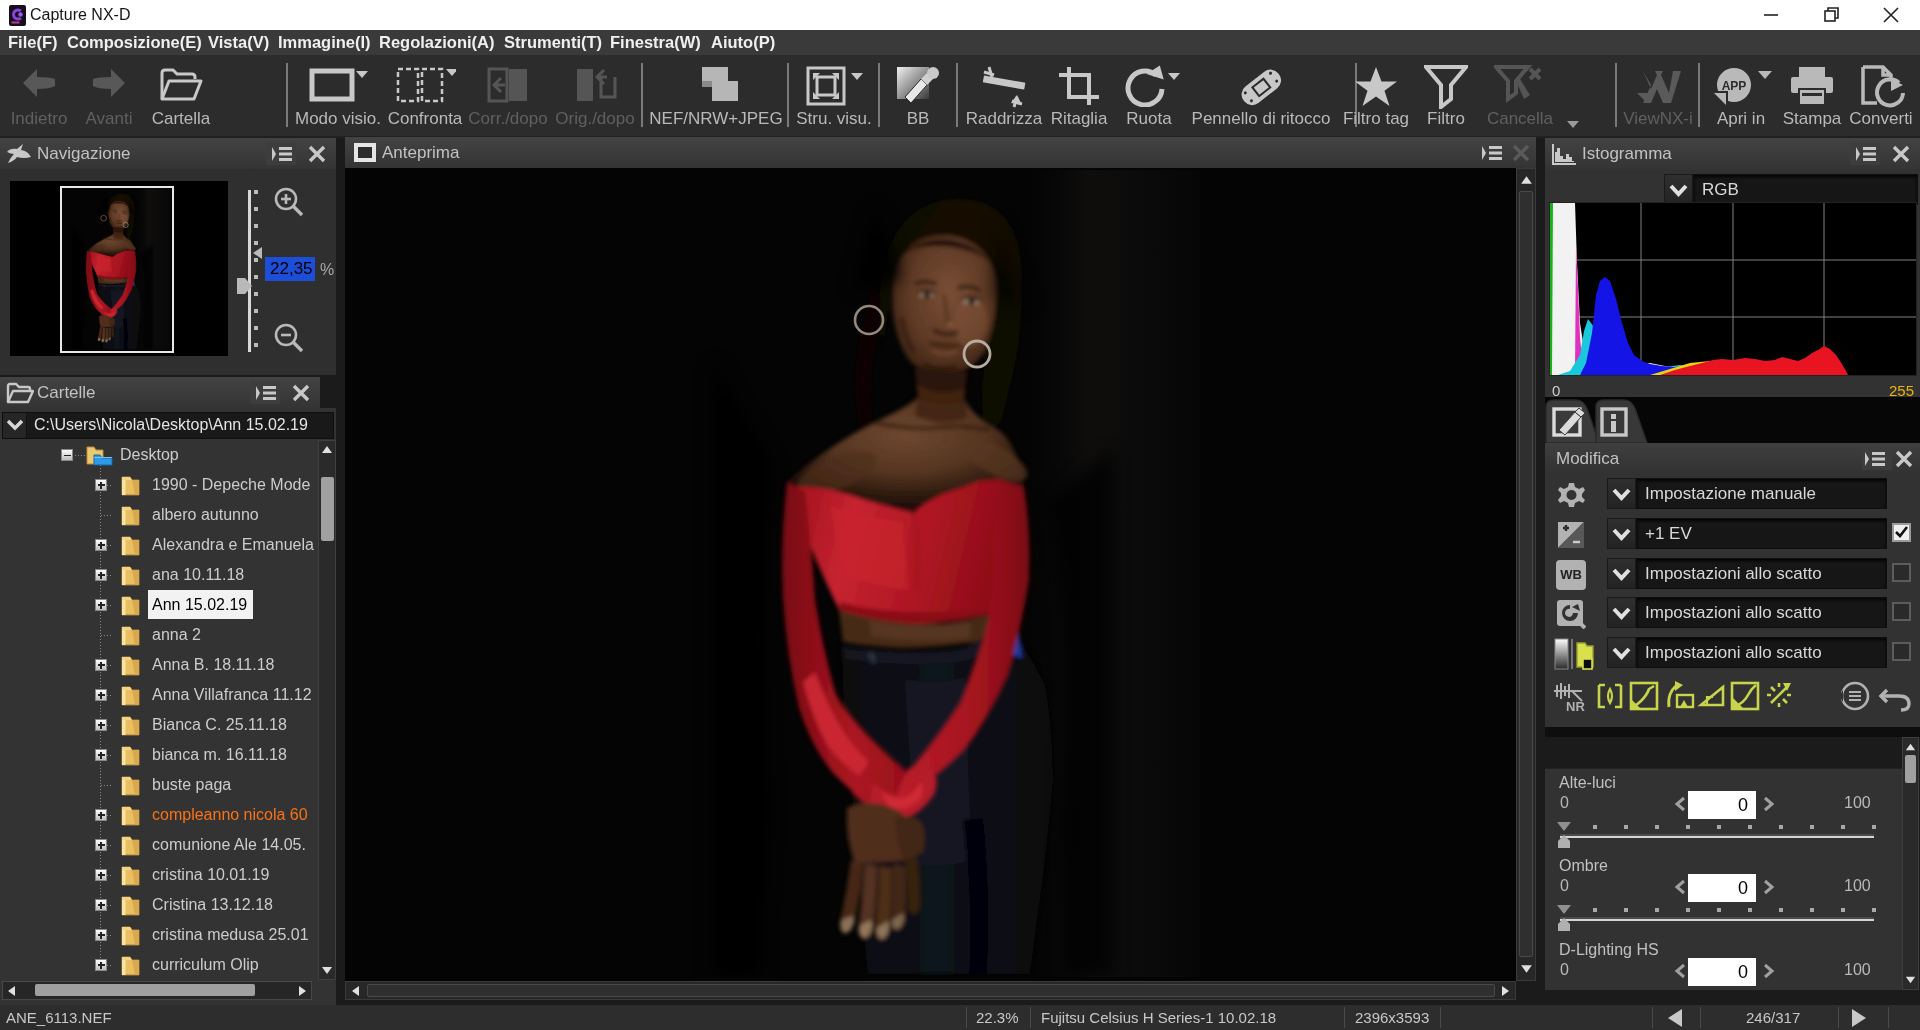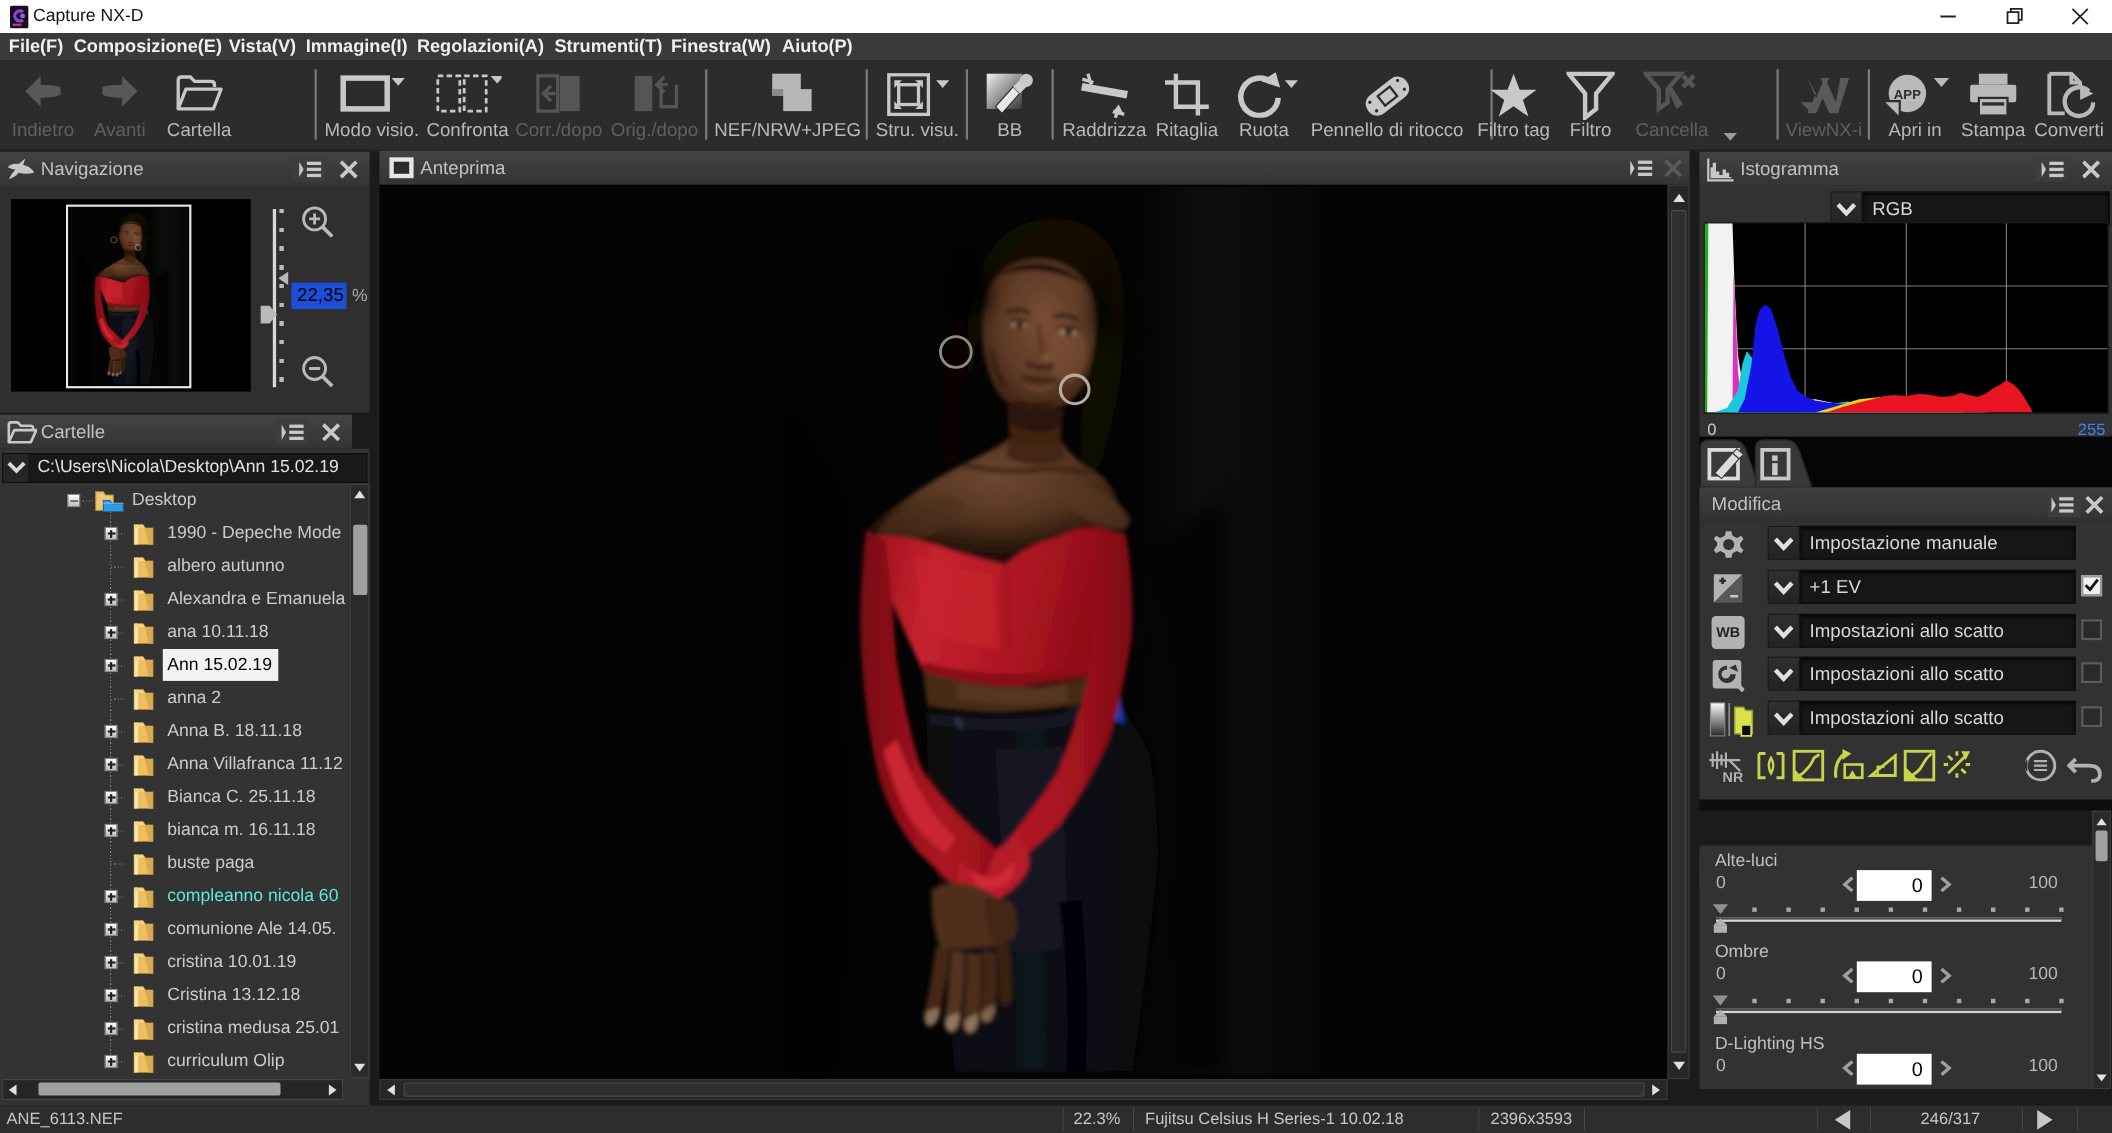--- a/index.html
+++ b/index.html
@@ -644,21 +644,21 @@
 <div style="position:absolute;left:101px;top:375px;width:12px;height:1px;background:repeating-linear-gradient(to right,#8a8a8a 0 1px, transparent 1px 3px);"></div>
 <div style="position:absolute;left:95px;top:369px;width:12px;height:12px;background:linear-gradient(#fdfdfd,#bdbdbd);border:1px solid #888;"></div>
 <div style="position:absolute;left:97.5px;top:374.2px;width:7px;height:1.6px;background:#222;"></div>
 <div style="position:absolute;left:100.2px;top:371.5px;width:1.6px;height:7px;background:#222;"></div>
 <svg style="position:absolute;left:119px;top:364px" width="25" height="23" viewBox="0 0 25 23">
         <path d="M3 21 L3 3 L11 3 L13 6 L20 6 L20 21 Z" fill="#e9bf62" stroke="#a8803a" stroke-width="1"></path>
         <path d="M3 21 L3 3 L6.5 3 L6.5 21 Z" fill="#f7e3a4"></path>
         <path d="M13 6 L20 6 L20 21 L16 21 Z" fill="#d8a94e"></path>
         <path d="M3 3 L11 3 L13 6 L3 6 Z" fill="#f2d486"></path>
       </svg>
-<div style="position:absolute;left:152px;top:366px;font-size:16px;color:#5eead4;white-space:nowrap;">compleanno nicola 60</div>
+<div style="position:absolute;left:152px;top:366px;font-size:16px;color:#f97316;white-space:nowrap;">compleanno nicola 60</div>
 <div style="position:absolute;left:101px;top:405px;width:12px;height:1px;background:repeating-linear-gradient(to right,#8a8a8a 0 1px, transparent 1px 3px);"></div>
 <div style="position:absolute;left:95px;top:399px;width:12px;height:12px;background:linear-gradient(#fdfdfd,#bdbdbd);border:1px solid #888;"></div>
 <div style="position:absolute;left:97.5px;top:404.2px;width:7px;height:1.6px;background:#222;"></div>
 <div style="position:absolute;left:100.2px;top:401.5px;width:1.6px;height:7px;background:#222;"></div>
 <svg style="position:absolute;left:119px;top:394px" width="25" height="23" viewBox="0 0 25 23">
         <path d="M3 21 L3 3 L11 3 L13 6 L20 6 L20 21 Z" fill="#e9bf62" stroke="#a8803a" stroke-width="1"></path>
         <path d="M3 21 L3 3 L6.5 3 L6.5 21 Z" fill="#f7e3a4"></path>
         <path d="M13 6 L20 6 L20 21 L16 21 Z" fill="#d8a94e"></path>
         <path d="M3 3 L11 3 L13 6 L3 6 Z" fill="#f2d486"></path>
       </svg>
@@ -771,21 +771,21 @@
 
       <polygon points="8,172 20,168 30,152 34,128 38,116 44,124 50,142 58,154 70,158 85,160 100,162 115,164 130,162 150,166 170,168 190,170 210,172" fill="#1ac8dc"></polygon>
 
       <polygon points="30,172 36,160 42,130 46,92 50,78 55,74 60,78 66,96 72,120 78,140 84,152 92,158 100,161 112,163 124,164 136,163 150,165 164,167 178,168 192,170 204,172" fill="#1414e6"></polygon>
 
       <polygon points="100,172 120,166 140,160 160,158 180,160 200,164 220,168 235,172" fill="#e8d414"></polygon>
 
       <polygon points="110,172 125,167 140,163 152,160 163,157 172,156 183,157 195,155 205,156 215,158 225,157 232,154 240,156 248,158 255,155 262,150 268,147 274,143 280,146 286,152 290,158 293,163 296,168 298,172" fill="#e81422"></polygon>
     </svg>
     <div style="position:absolute;left:2px;bottom:-24px;font-size:15px;color:#cccccc;">0</div>
-    <div style="position:absolute;right:2px;bottom:-24px;font-size:15px;color:#3b82f6;">255</div>
+    <div style="position:absolute;right:2px;bottom:-24px;font-size:15px;color:#eab308;">255</div>
   </div>
 </div>
 
 <div style="position:absolute;left:1545px;top:397px;width:375px;height:46px;background:#060606;">
   <svg width="375" height="46" viewBox="0 0 375 46">
     <path d="M1 46 L1 10 Q1 3 9 3 L31 3 Q39 3 42.5 13 L54 46 Z" fill="#3b3b3b" stroke="#2a2a2a" stroke-width="1.5"></path>
     <path d="M51 46 L51 10 Q51 3 59 3 L79 3 Q87 3 90.5 13 L102 46 Z" fill="#383838" stroke="#2a2a2a" stroke-width="1.5"></path>
     <g>
         <rect x="9" y="12" width="26" height="26" fill="none" stroke="#dcdcdc" stroke-width="3.4"></rect>
     <path d="M14 33 L30 15 L36 20 L20 38 Z" fill="#dcdcdc" stroke="#3b3b3b" stroke-width="1"></path>

